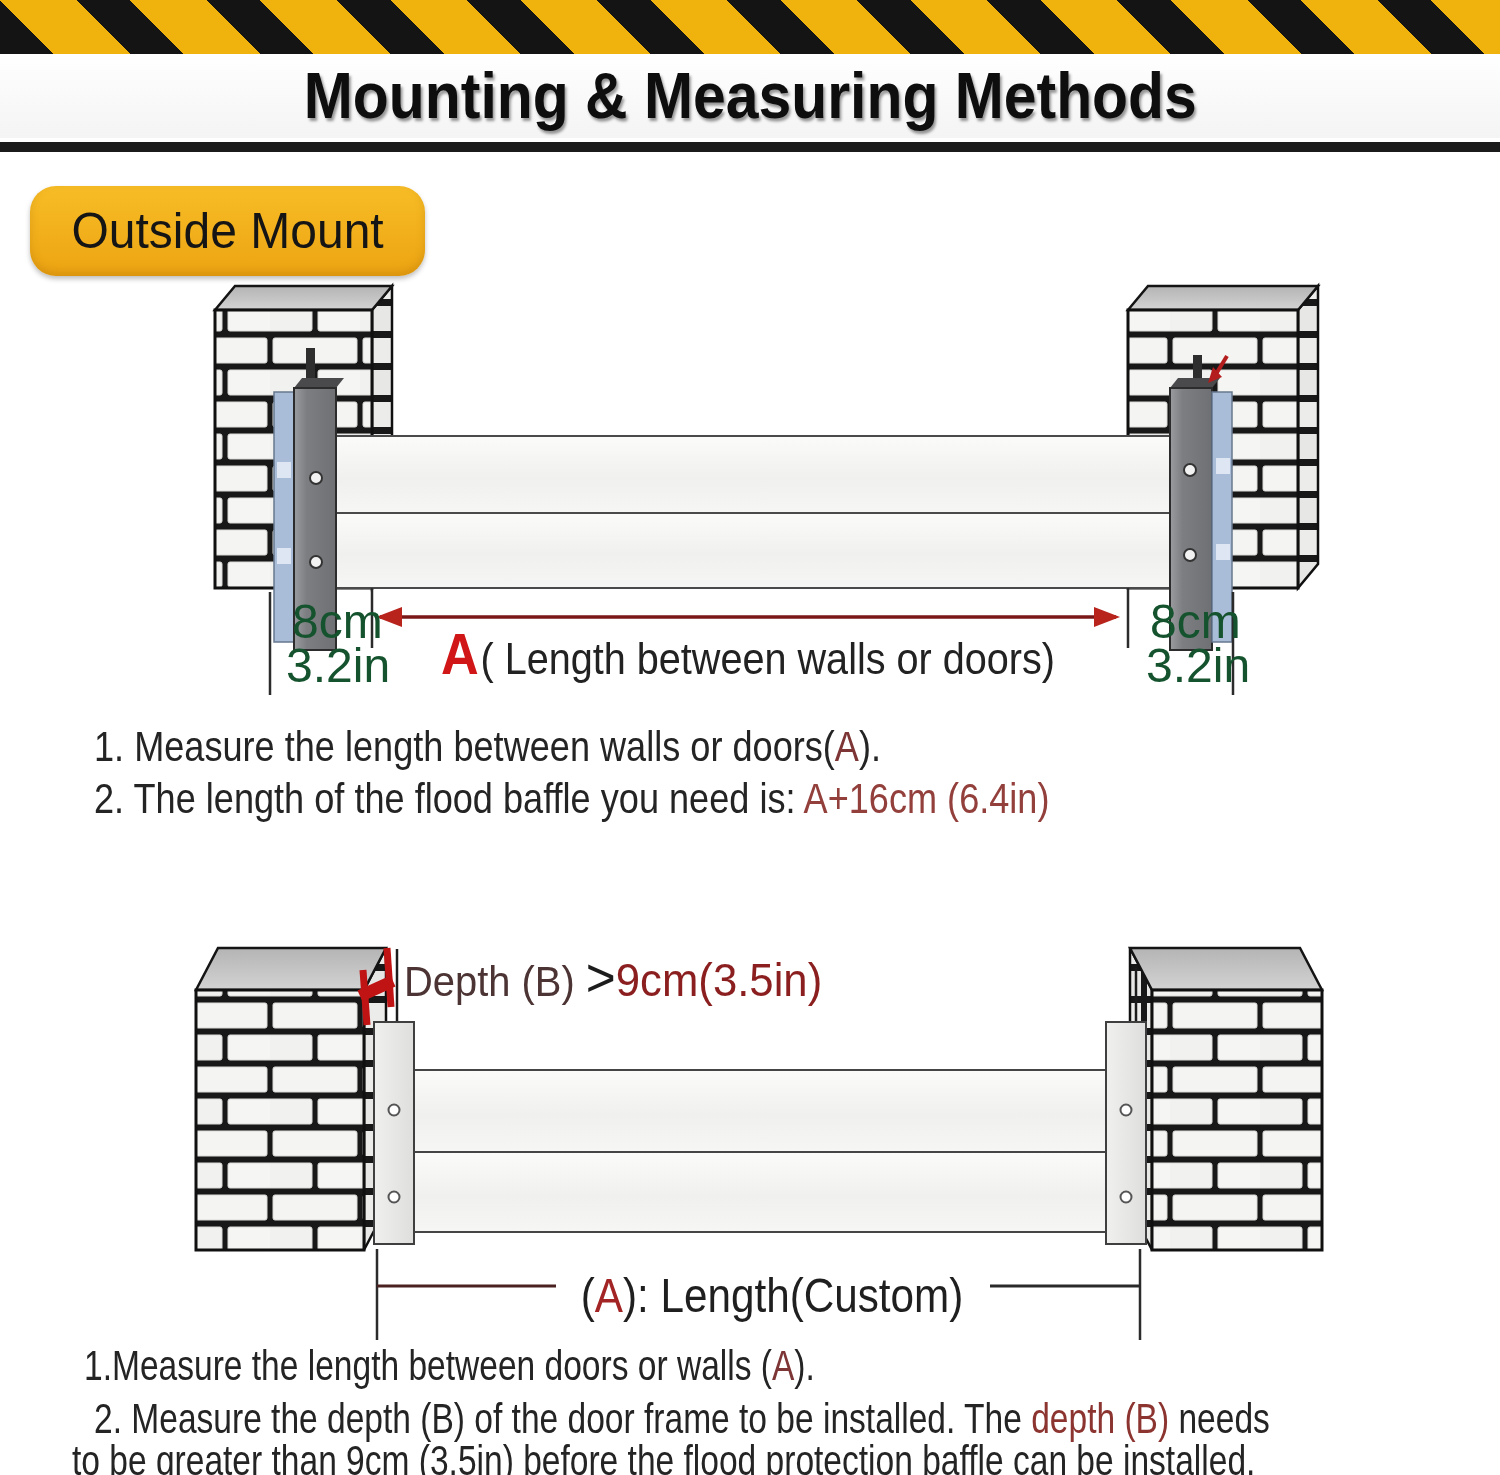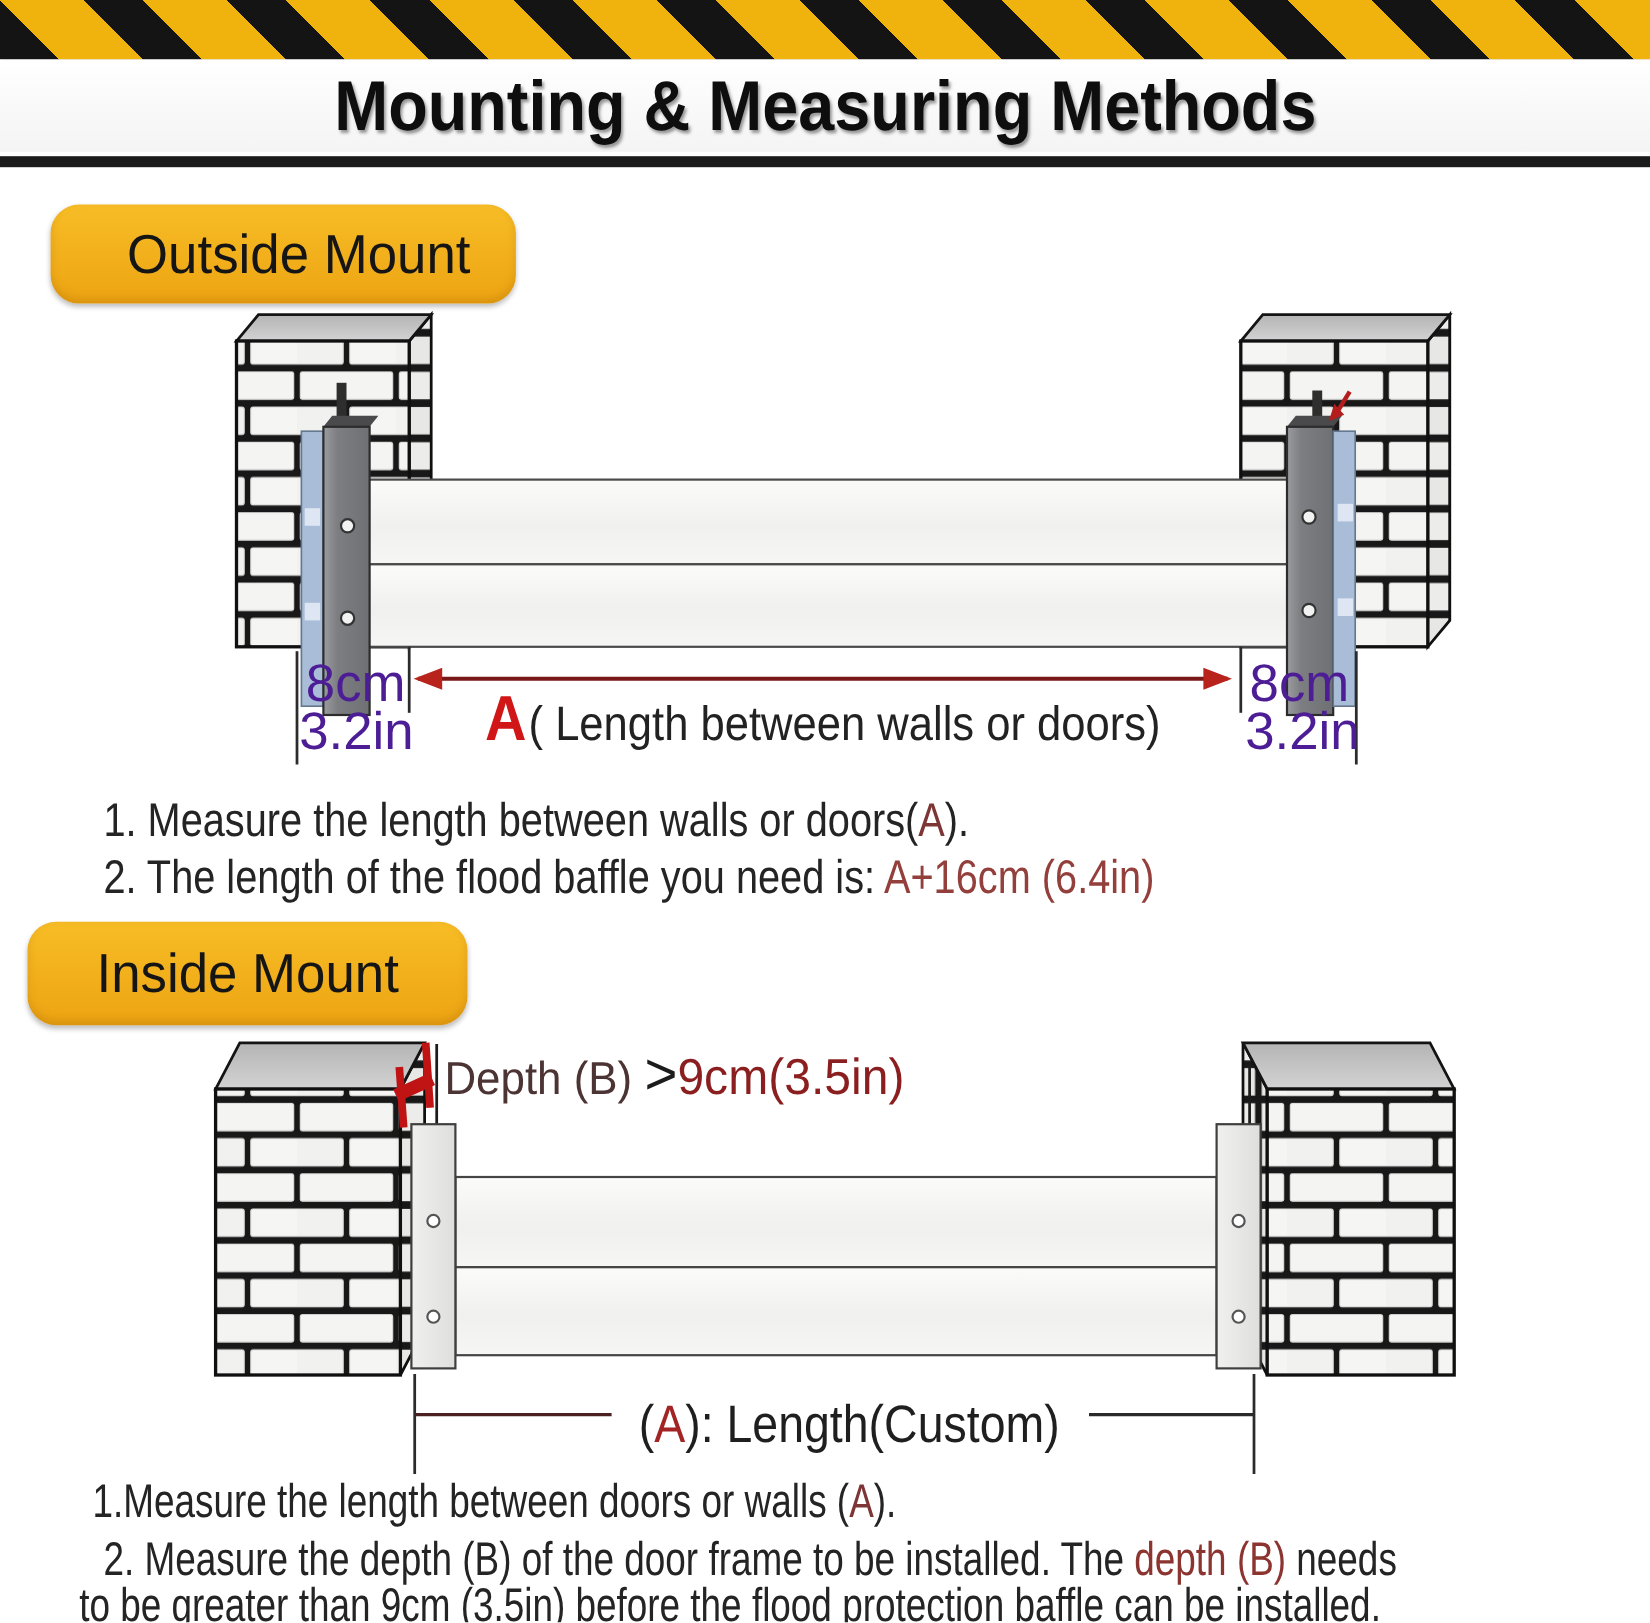--- a/index.html
+++ b/index.html
@@ -17,30 +17,30 @@
     transform:scaleX(.92);letter-spacing:0px;
     text-shadow:2px 3px 3px rgba(0,0,0,.40),-1px -1px 0 rgba(255,255,255,.75);}
   .black-bar{position:absolute;left:0;top:142px;width:1500px;height:10px;background:#1b1b1b;}
 
   
   .pill{position:absolute;border-radius:26px;
     background:linear-gradient(180deg,#f7bd26,#eda412);
     box-shadow:0 3px 5px rgba(0,0,0,.25), inset 0 -4px 8px rgba(150,90,0,.25);
     display:flex;align-items:center;justify-content:center;}
   .pill span{font-size:50px;color:#151515;transform:scaleX(.96);white-space:nowrap;}
-  .pill-outside{left:46px;top:186px;width:395px;height:90px;padding-left:28px;}
+  .pill-outside{left:30px;top:186px;width:395px;height:90px;}
   .pill-inside{left:25px;top:838px;width:400px;height:94px;}
 
   
   .diagram{position:absolute;left:0;width:1500px;height:430px;}
   #outside-svg{top:270px;}
   #inside-svg{top:935px;}
 
   
-  .dim{position:absolute;font-size:48px;color:#4c1d95;white-space:nowrap;line-height:44px;}
+  .dim{position:absolute;font-size:48px;color:#14532d;white-space:nowrap;line-height:44px;margin-left:14px;}
   .span-label{position:absolute;left:376px;top:620px;width:744px;display:flex;
     align-items:baseline;justify-content:center;white-space:nowrap;
     transform:scaleX(.9);transform-origin:center top;font-size:44px;color:#222;}
   .span-label .bigA{font-size:58px;font-weight:bold;color:#d01616;margin-right:2px;}
 
   .depth-label{position:absolute;left:404px;top:946px;white-space:nowrap;
     transform:scaleX(.95);transform-origin:left top;}
   .depth-label .d-name{font-size:42px;color:#4d3434;}
   .depth-label .d-gt{font-size:54px;color:#1c1c1c;}
   .depth-label .d-val{font-size:46px;color:#8b1f1f;}
@@ -178,23 +178,20 @@
     <span>( Length between walls or doors)</span>
   </div>
 
   <div class="step-line steps-a" style="left:94px;top:722px;">
     <span>1. Measure the length between walls or doors(</span><span class="red-a">A</span><span>).</span>
   </div>
   <div class="step-line steps-a" style="left:94px;top:774px;">
     <span>2. The length of the flood baffle you need is: </span><span class="red-maroon">A+16cm (6.4in)</span><span></span>
   </div>
 
-  <div class="pill pill-inside">
-    <span>Inside Mount</span>
-  </div>
 
   <svg id="inside-svg" class="diagram" viewBox="0 0 1500 430">
 
     <g>
       <polygon points="364,55 386,13 386,273 364,315" fill="url(#bks)" stroke="#101010" stroke-width="2.5"></polygon>
       <polygon points="196,55 364,55 386,13 218,13" fill="url(#topG)" stroke="#141414" stroke-width="2.5"></polygon>
       <rect x="196" y="55" width="168" height="260" fill="url(#bk)" stroke="#101010" stroke-width="3"></rect>
     </g>
 
     <g>

